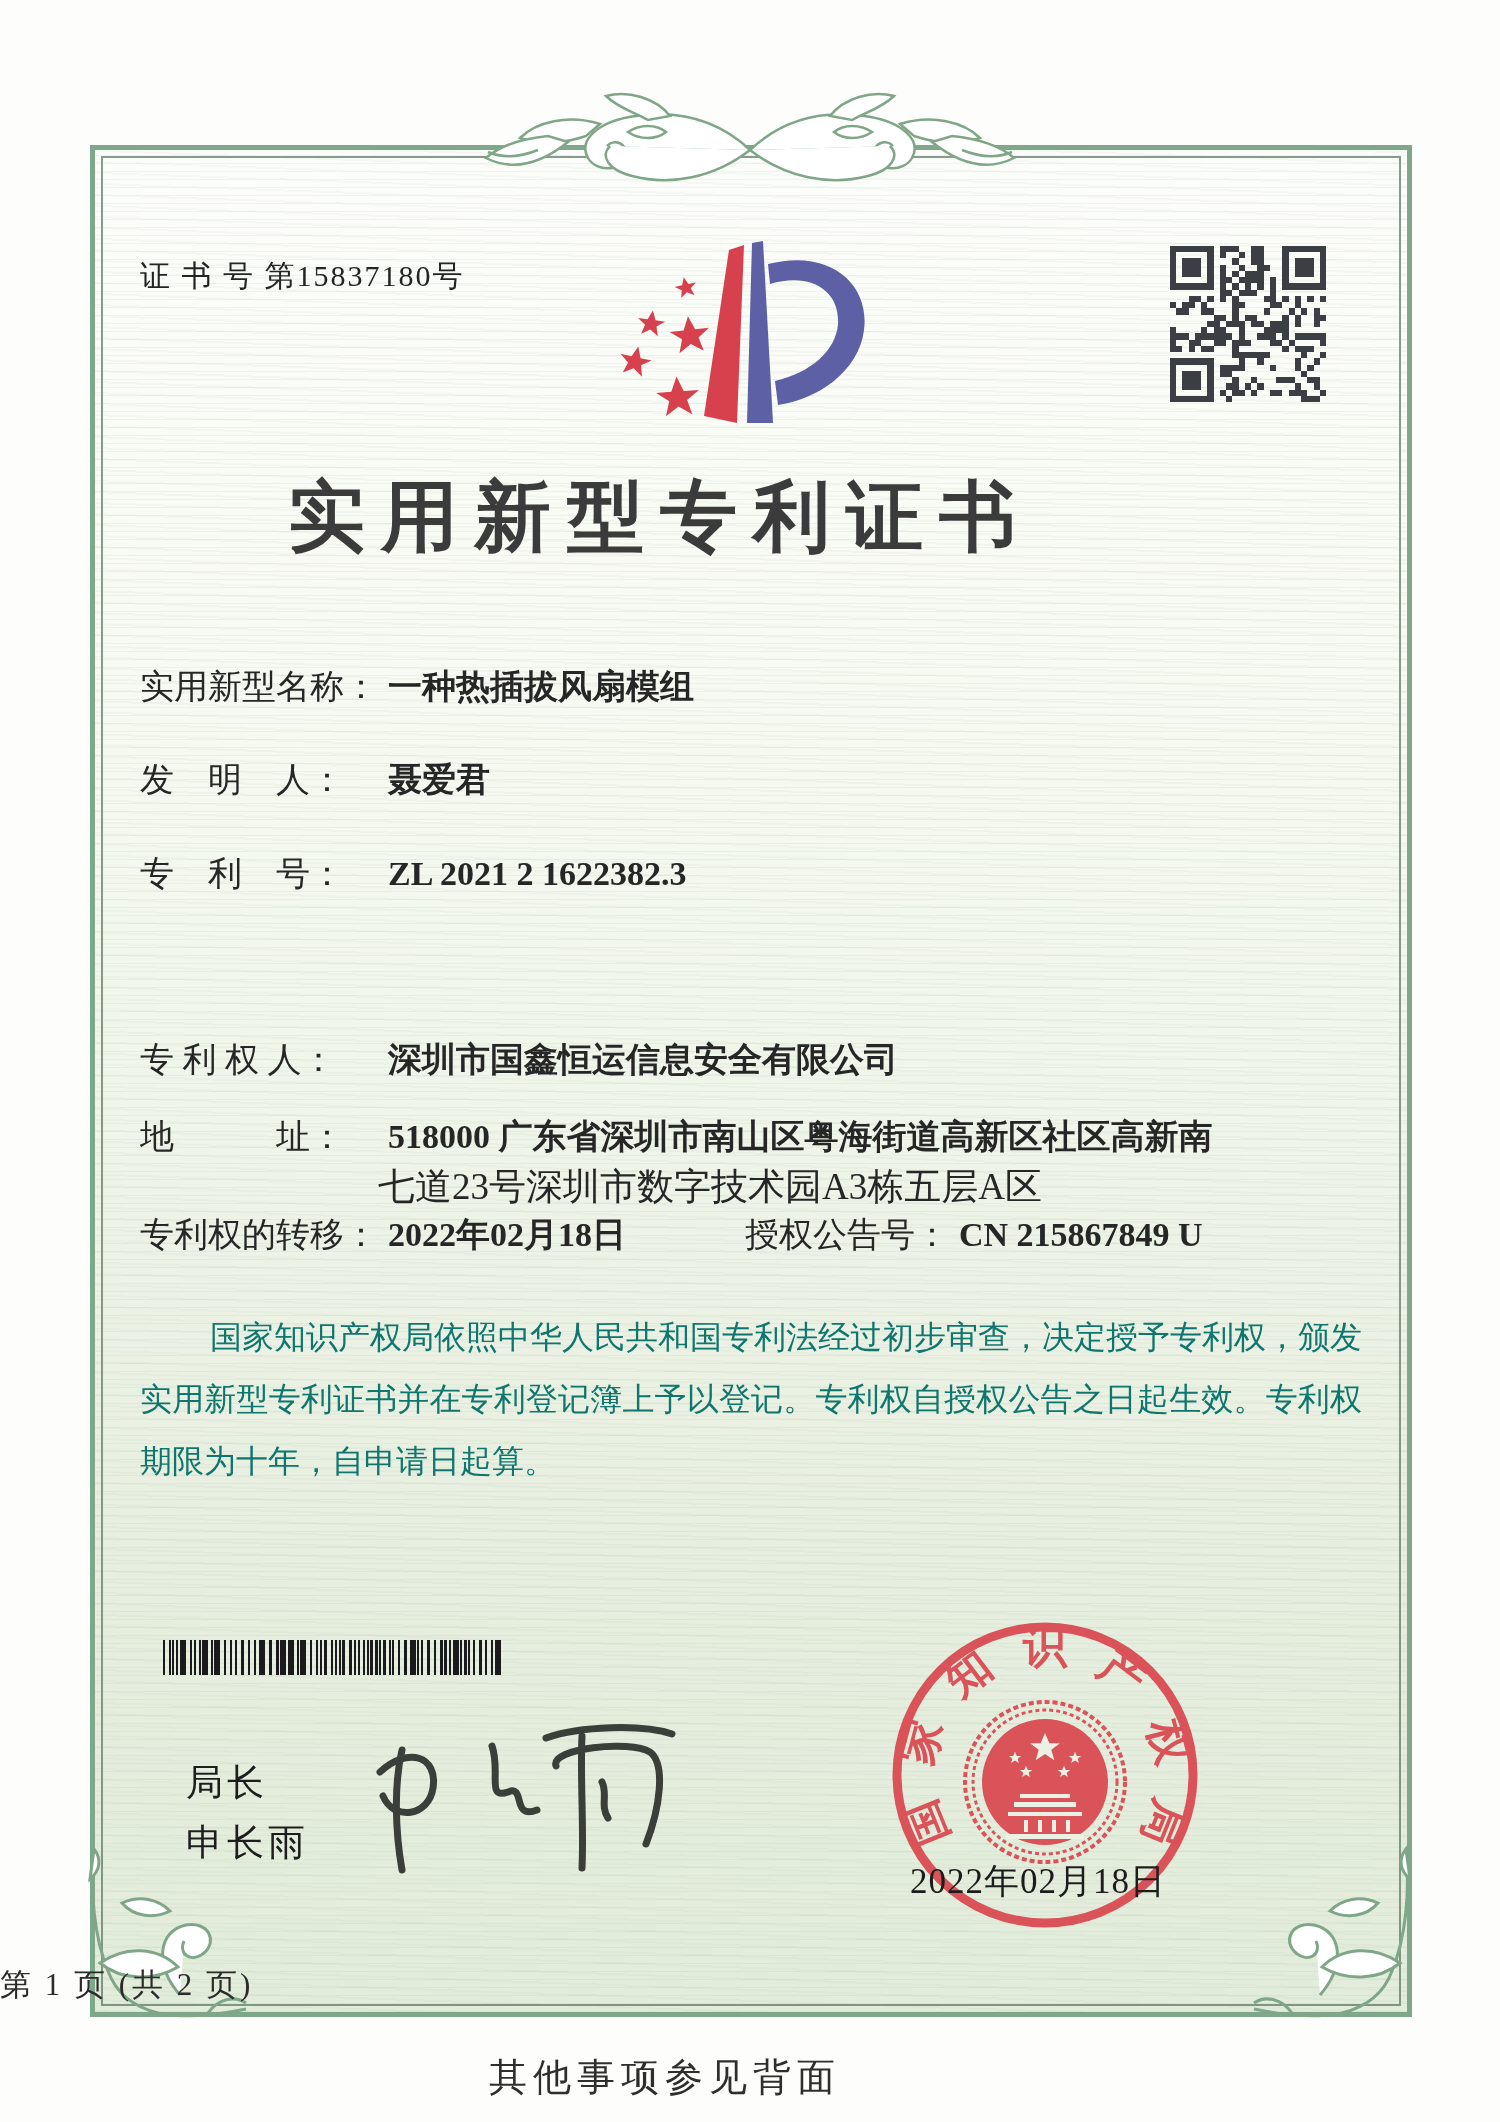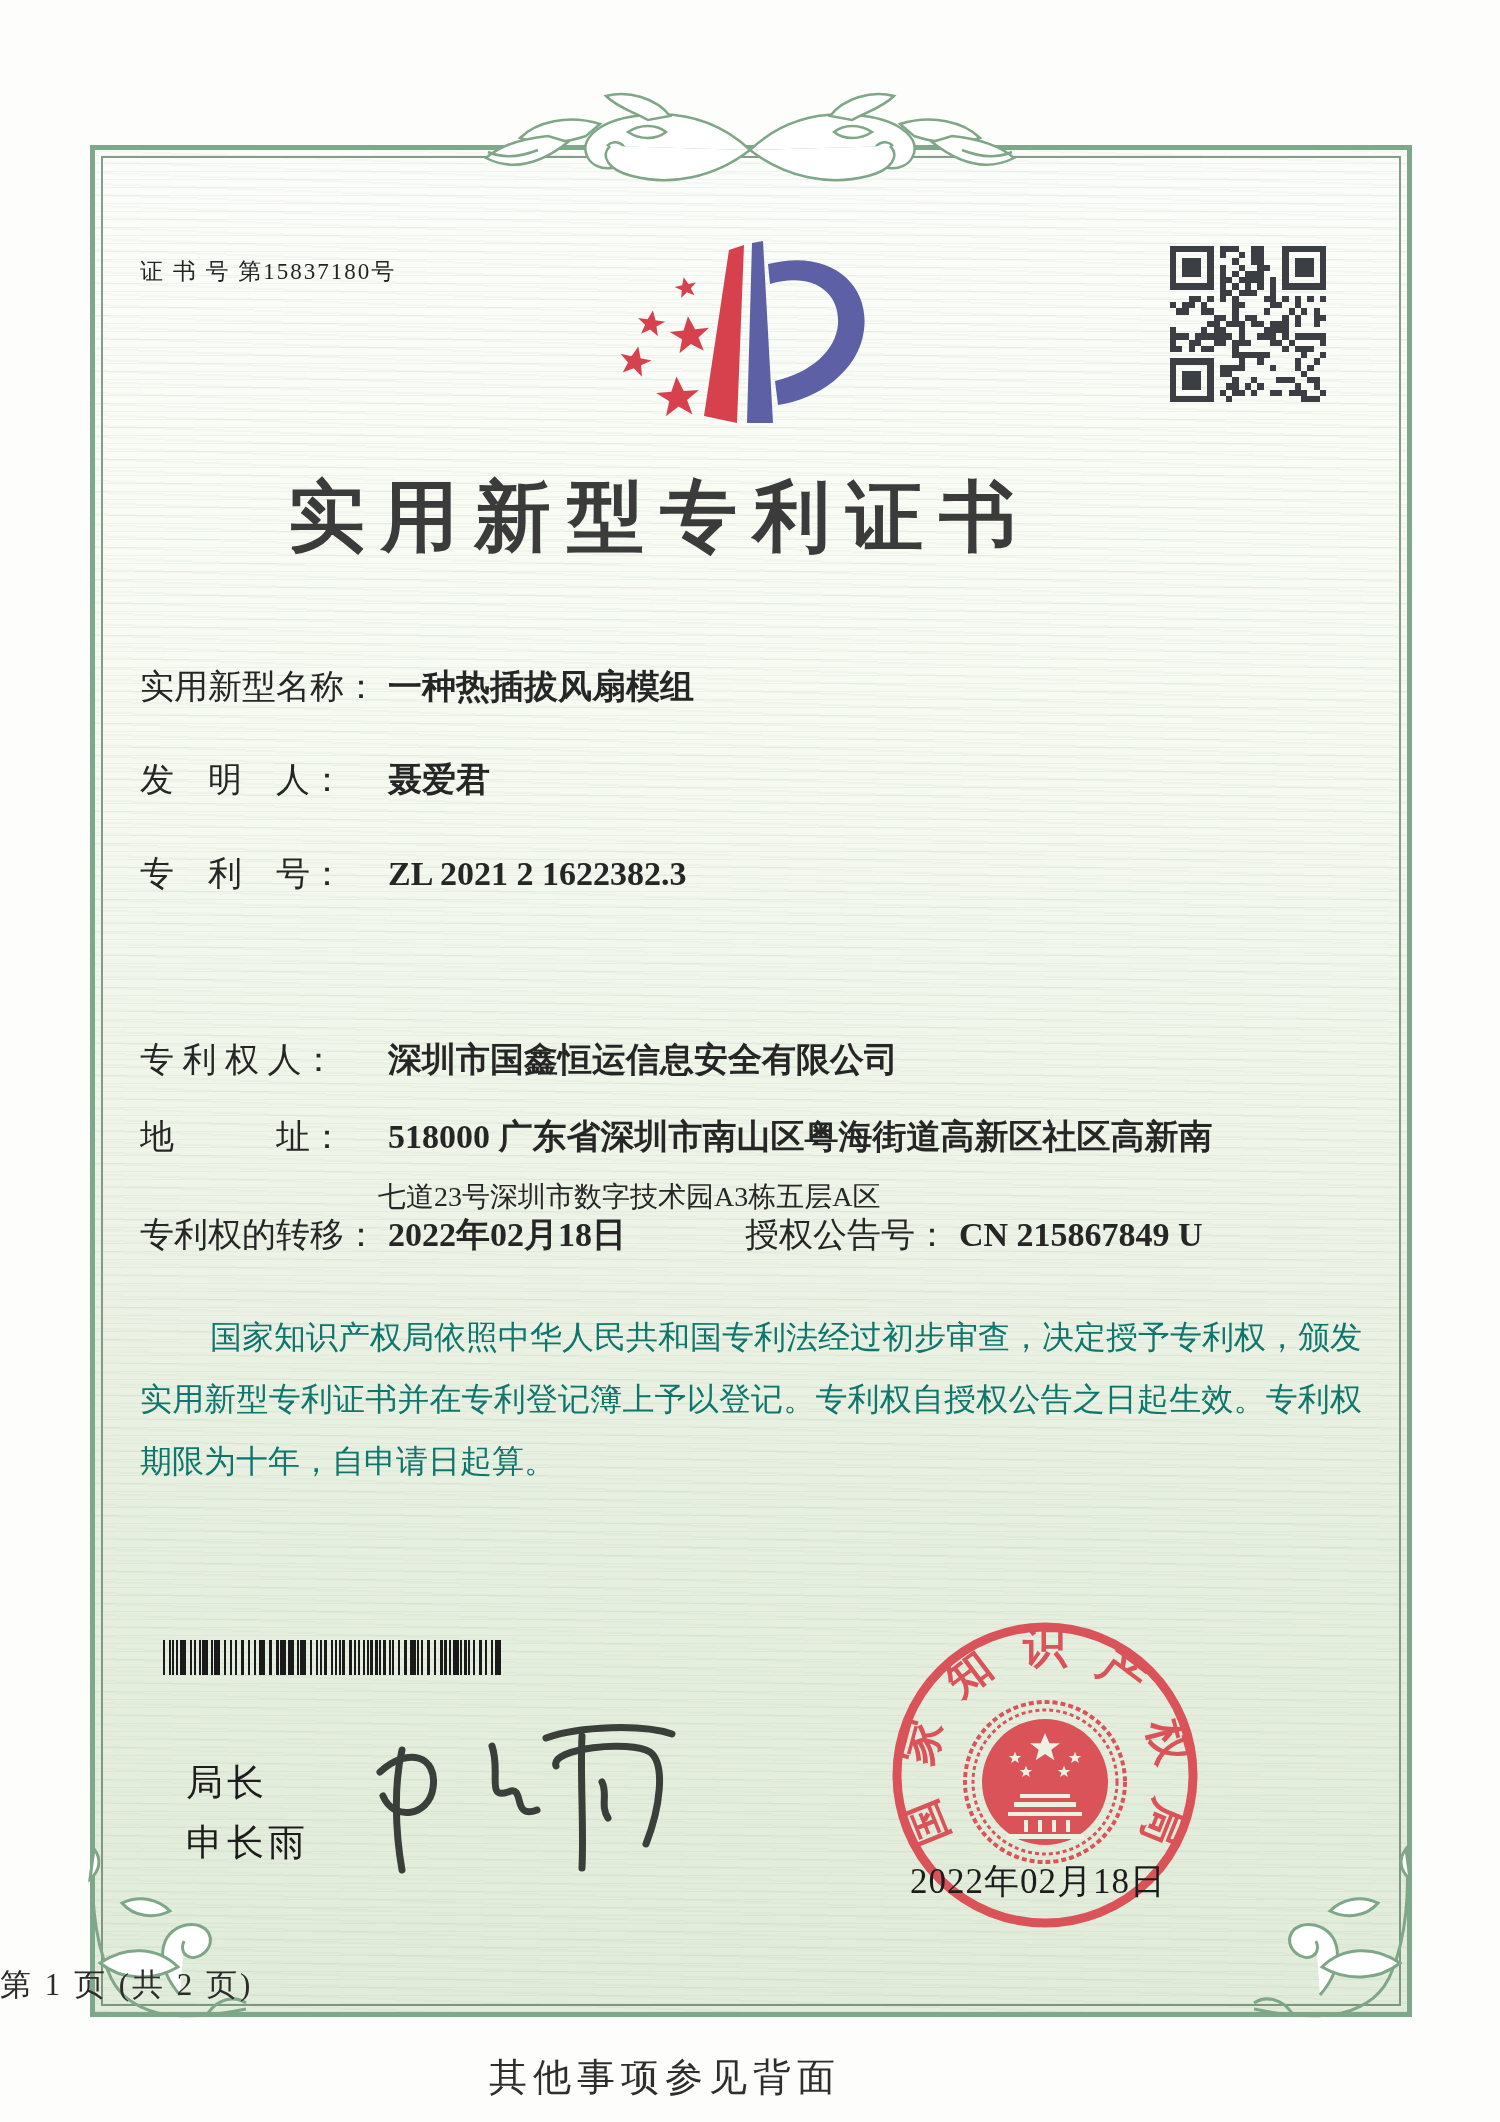--- a/index.html
+++ b/index.html
@@ -13,27 +13,27 @@
     background:linear-gradient(180deg,#fcfdfa 0%,#f7faf2 28%,#eff5e9 52%,#e7efe0 74%,#e2ecda 100%);
   }
   .frame::before{content:"";position:absolute;inset:6px;border:2px solid rgba(86,112,92,.7);}
   .frame::after{
     content:"";position:absolute;inset:0;pointer-events:none;
     background:
       repeating-linear-gradient(0deg, rgba(128,168,134,.10) 0 1.5px, rgba(255,255,255,0) 1.5px 8px),
       repeating-linear-gradient(2deg, rgba(128,168,134,.06) 0 2px, rgba(255,255,255,0) 2px 11px);
   }
   .abs{position:absolute;}
-  .cert-no{left:140px;top:256px;font-size:23px;letter-spacing:2px;color:#242424;}
+  .cert-no{left:140px;top:256px;font-size:30px;letter-spacing:2px;color:#242424;}
   .doc-title{left:0;width:1304px;top:466px;text-align:center;font-size:77px;font-weight:600;
     letter-spacing:16px;padding-left:16px;box-sizing:border-box;color:#3b3b3b;}
   .field{position:absolute;left:140px;font-size:34px;color:#262626;white-space:nowrap;}
   .flabel{display:inline-block;min-width:238px;}
   .fvalue{margin-left:10px;font-weight:bold;}
-  .addr2{left:378px;font-size:28px;margin-top:16px;}
+  .addr2{left:378px;font-size:37px;}
   .body-text{left:140px;top:1306px;width:1222px;font-size:32px;line-height:62px;
     text-align:justify;color:#0f766e;}
   .body-text p{margin:0;text-indent:70px;}
   .barcode{left:163px;top:1640px;width:342px;height:35px;}
   .barcode svg{width:100%;height:100%;display:block;}
   .signer{left:186px;font-size:37px;font-family:"Liberation Sans","DejaVu Sans",sans-serif;color:#1d1d1d;letter-spacing:4px;}
   .qr{left:1170px;top:246px;width:156px;height:156px;}
   .qr svg{width:100%;height:100%;display:block;}
   .logo{left:598px;top:232px;width:295px;height:210px;}
   .seal{left:878px;top:1608px;width:334px;height:334px;z-index:3;}

